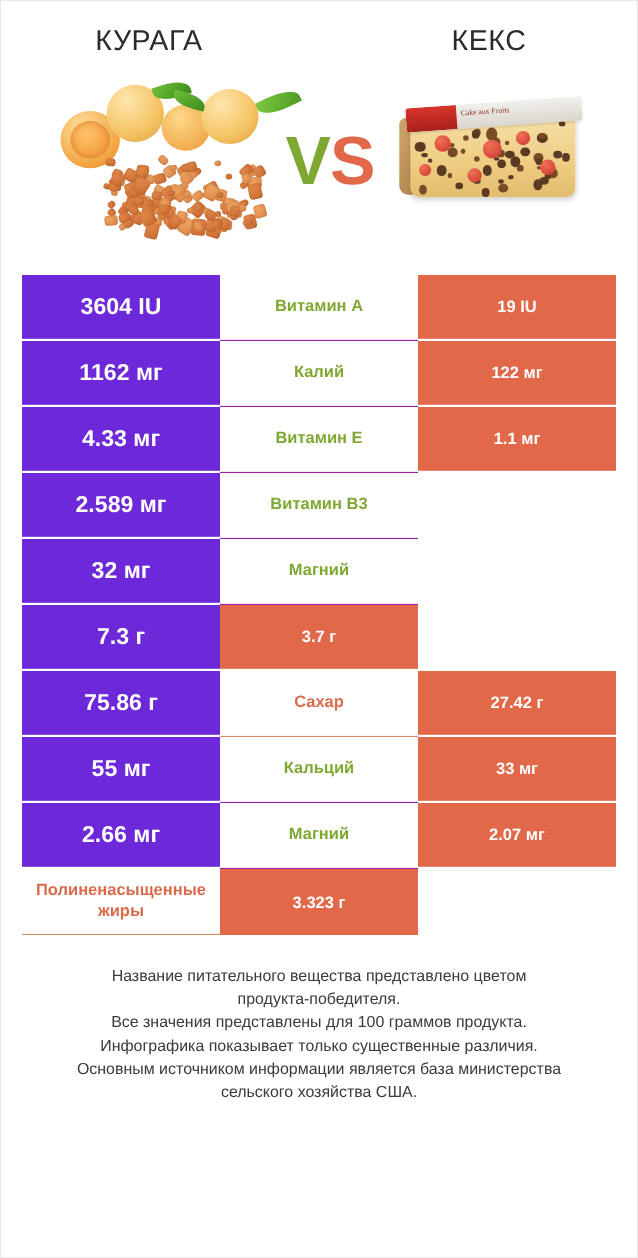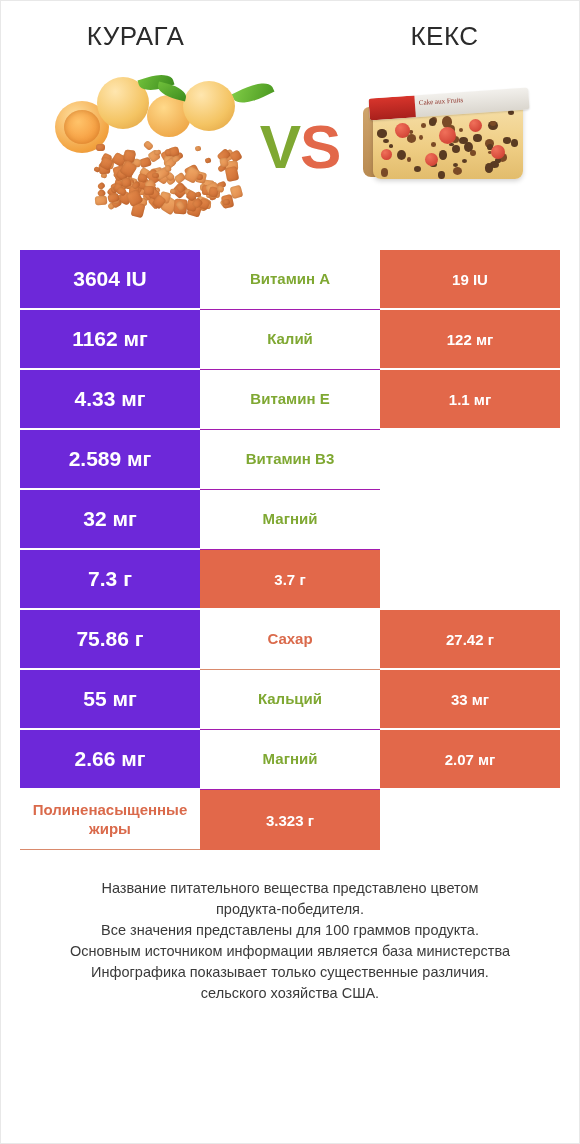--- a/index.html
+++ b/index.html
@@ -490,16 +490,16 @@
     <div class="row win-orange">
       <div class="cell cell-mid wrap">Полиненасыщенные жиры</div>
       <div class="cell cell-right">3.323 г</div>
     </div>
   </div>
 
 <div class="footnote">
   <span class="ln">Название питательного вещества представлено цветом</span>
   <span class="ln">продукта-победителя.</span>
   <span class="ln">Все значения представлены для 100 граммов продукта.</span>
+  <span class="ln">Инфографика показывает только существенные различия.</span>
   <span class="ln">Основным источником информации является база министерства</span>
-  <span class="ln">Инфографика показывает только существенные различия.</span>
   <span class="ln">сельского хозяйства США.</span>
 </div>
 
 </body></html>

